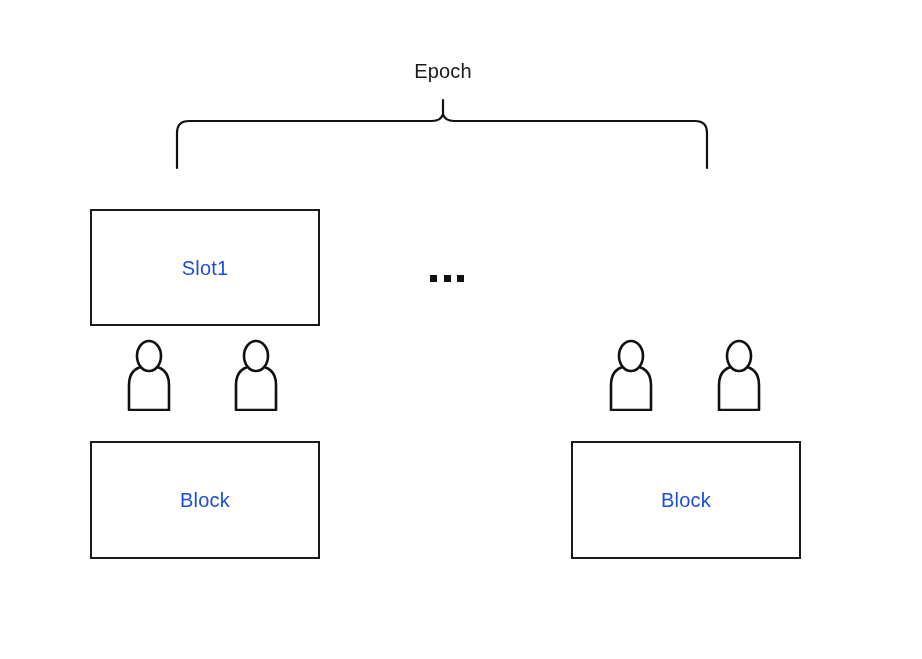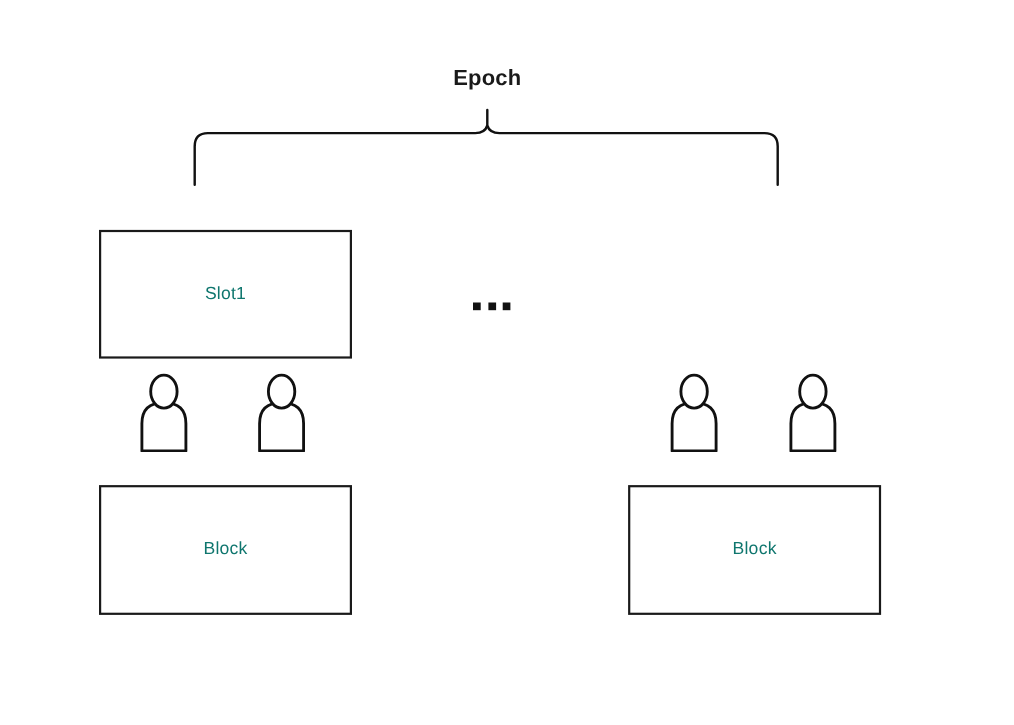--- a/index.html
+++ b/index.html
@@ -27,21 +27,20 @@
     position: absolute;
     left: 343px;
     top: 58px;
     width: 200px;
     text-align: center;
     font-size: 20px;
     line-height: 26px;
     color: #1a1a1a;
     letter-spacing: 0.2px;
     white-space: nowrap;
-    font-weight: bold;
   }
 
   
   .brace-svg {
     position: absolute;
     left: 160px;
     top: 92px;
     width: 570px;
     height: 90px;
   }
@@ -50,23 +49,23 @@
   .box {
     position: absolute;
     box-sizing: border-box;
     border: 2px solid #1a1a1a;
     background: #ffffff;
     display: flex;
     align-items: center;
     justify-content: center;
   }
   .box-label {
-    font-size: 16px;
+    font-size: 20px;
     line-height: 26px;
-    color: #0f766e;
+    color: #1d4ed8;
     letter-spacing: 0.2px;
     white-space: nowrap;
   }
 
   .slot-left  { left: 90px;  top: 209px; width: 230px; height: 117px; }
   .slot-right { left: 571px; top: 209px; width: 230px; height: 117px; }
   .block-left  { left: 90px;  top: 441px; width: 230px; height: 118px; }
   .block-right { left: 571px; top: 441px; width: 230px; height: 118px; }
 
   

